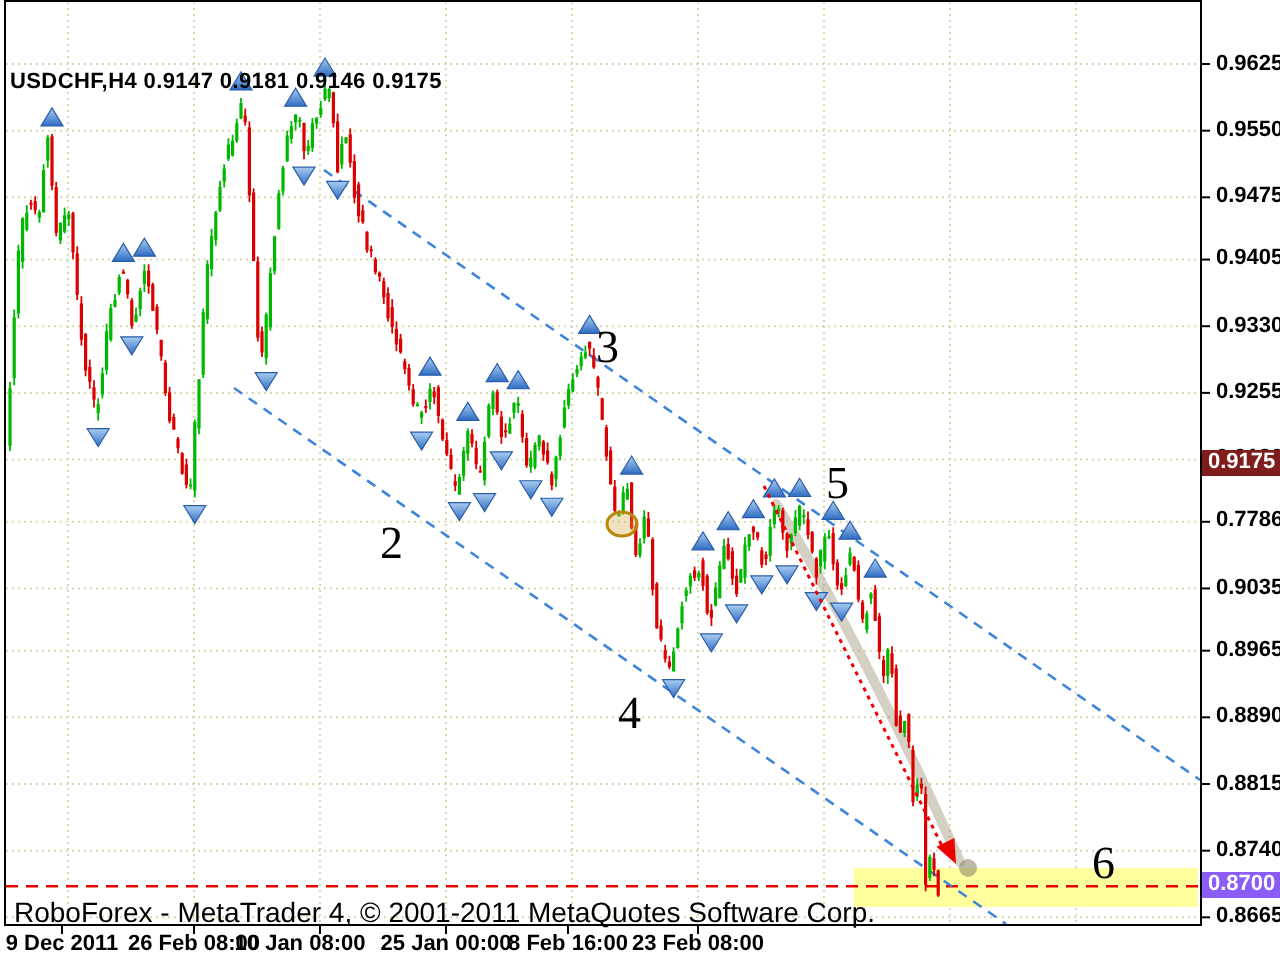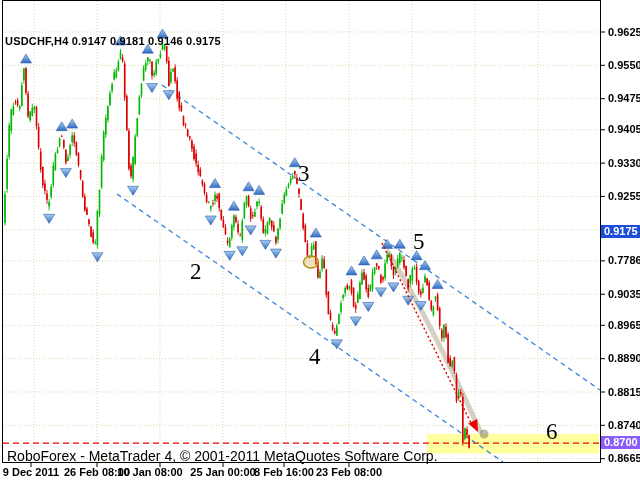--- a/index.html
+++ b/index.html
@@ -12,21 +12,21 @@
              white-space:nowrap;}
   .ylabel{position:absolute;left:608px;font-size:11px;font-weight:bold;color:#000;
           white-space:nowrap;}
   .xlabel{position:absolute;top:466px;font-size:11px;font-weight:bold;color:#000;
           transform:translateX(-50%);white-space:nowrap;}
   .wave{position:absolute;font-family:"Liberation Serif",serif;font-size:23px;
         color:#000;line-height:1;}
   .badge{position:absolute;left:601px;width:36px;height:13px;line-height:13px;
          font-size:11px;font-weight:bold;color:#fff;padding-left:3px;
          white-space:nowrap;}
-  .badge.black{background:#1d4ed8;top:225px;}
+  .badge.black{background:#7f1d1d;top:225px;}
   .badge.red{background:#8b5cf6;top:436px;}
 </style>
 </head>
 <body>
 
 <svg id="chart-svg" width="640" height="480">
     <defs>
       <linearGradient id="fracGrad" x1="0" y1="0" x2="0" y2="1">
         <stop offset="0" stop-color="#aacdf0"></stop>
         <stop offset="1" stop-color="#2f6cc4"></stop>

